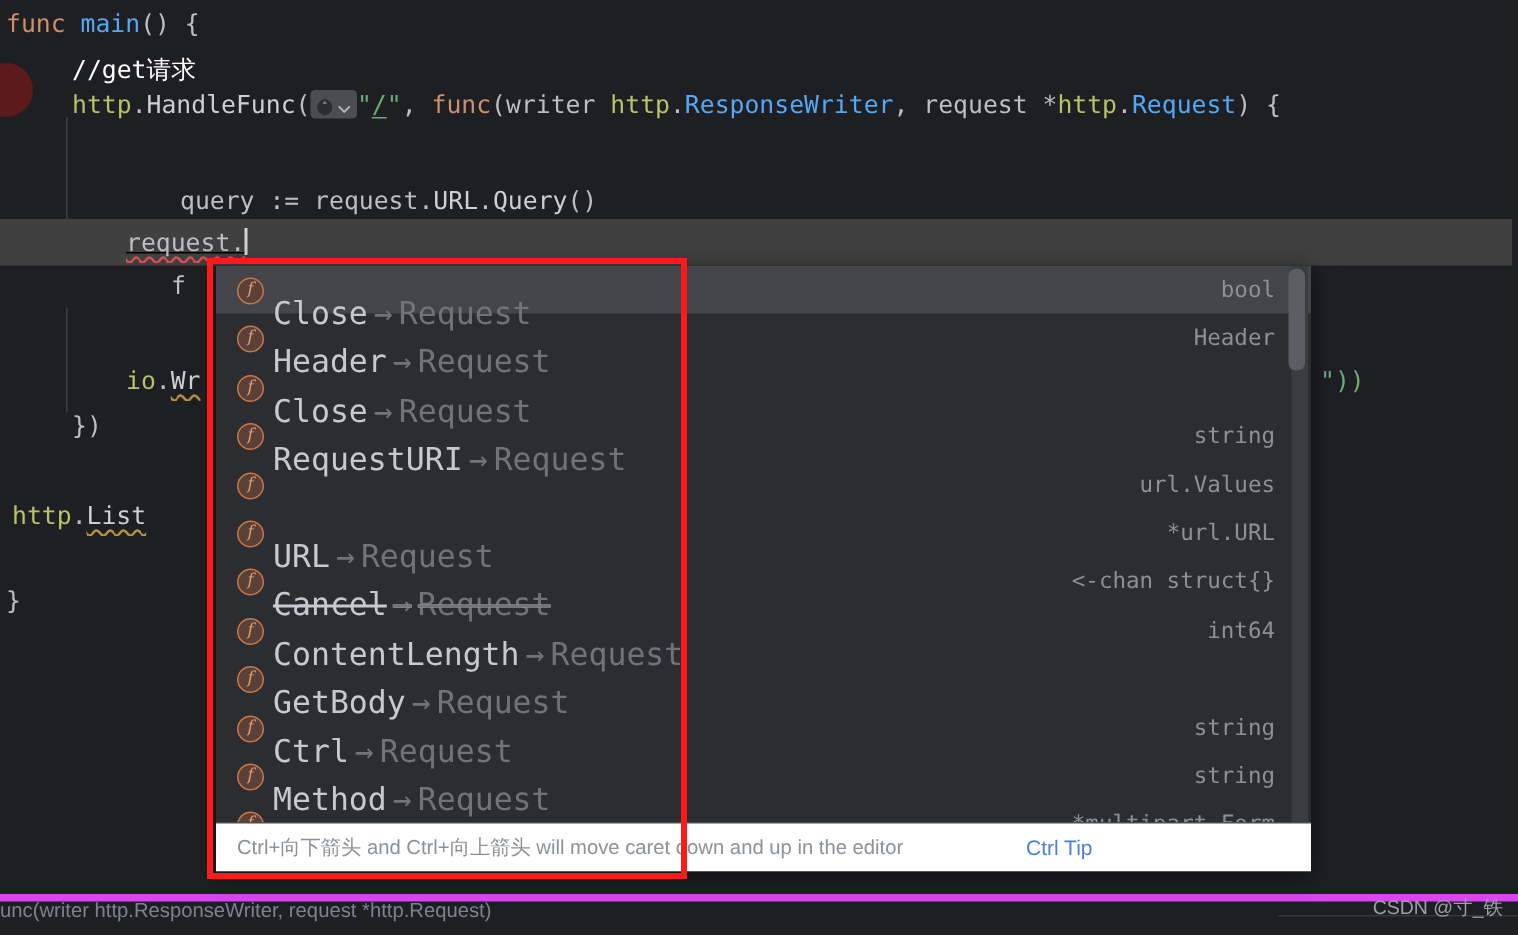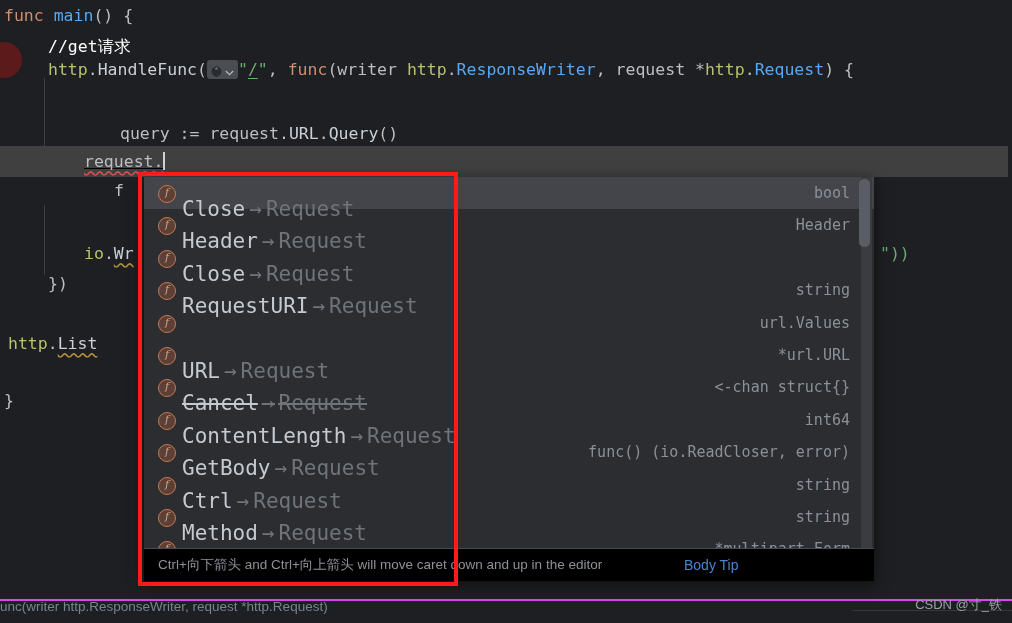--- a/index.html
+++ b/index.html
@@ -100,21 +100,21 @@
     top: 1px;
   }
   .web-icon svg { vertical-align: -3px; }
 
   
   .bottom-strip {
     position: absolute;
     left: 0; bottom: 0;
     width: 1012px; height: 22px;
     background: #1e1f22;
-    border-top: 2px solid #d946ef;
+    border-top: 5px solid #d946ef;
   }
   .bottom-strip .frag {
     position: absolute;
     left: 0px; top: -2px;
     font-family: "Liberation Sans", sans-serif;
     font-size: 13.5px;
     color: #7a8392;
     white-space: nowrap;
   }
   .watermark {
@@ -204,21 +204,21 @@
     width: 11px; height: 68px;
     background: #5a5d63;
     border-radius: 5px;
   }
 
   
   .tipbar {
     position: absolute;
     left: 0; bottom: 0;
     width: 823px; height: 32px;
-    background: #000000;
+    background: #ffffff;
     border-top: 1px solid #4a4c51;
   }
   .tip-text {
     position: absolute;
     left: 14px; top: 0;
     height: 32px; line-height: 32px;
     font-family: "Liberation Sans", sans-serif;
     font-size: 13.5px;
     color: #8d9198;
     white-space: nowrap;
@@ -341,21 +341,20 @@
         <div class="type">&lt;-chan struct{}</div>
       </div>
       <div class="row">
         <div class="ficon">f</div>
         <div class="name"><span>ContentLength</span><span class="arrow">→</span><span class="owner">Request</span></div>
         <div class="type">int64</div>
       </div>
       <div class="row">
         <div class="ficon">f</div>
         <div class="name"><span>GetBody</span><span class="arrow">→</span><span class="owner">Request</span></div>
-        <div class="type">func() (io.ReadCloser, error)</div>
       </div>
       <div class="row">
         <div class="ficon">f</div>
         <div class="name"><span>Ctrl</span><span class="arrow">→</span><span class="owner">Request</span></div>
         <div class="type">string</div>
       </div>
       <div class="row">
         <div class="ficon">f</div>
         <div class="name"><span>Method</span><span class="arrow">→</span><span class="owner">Request</span></div>
         <div class="type">string</div>
@@ -366,21 +365,21 @@
         <div class="type">*multipart.Form</div>
       </div>
     </div>
 
   <div class="pscroll-track">
     <div class="pscroll-thumb"></div>
   </div>
 
   <div class="tipbar">
     <div class="tip-text">Ctrl+向下箭头 and Ctrl+向上箭头 will move caret down and up in the editor</div>
-    <div class="tip-link">Body Tip</div>
+    <div class="tip-link">Ctrl Tip</div>
 
     <svg class="bulb" viewBox="0 0 18 18">
       <path d="M9 1.5c-3 0-5.2 2.2-5.2 5 0 2 1.1 3.2 1.9 4.1.5.6.8 1 .8 1.6h5c0-.6.3-1 .8-1.6.8-.9 1.9-2.1 1.9-4.1 0-2.8-2.2-5-5.2-5z" fill="#f0c24b"></path>
       <rect x="6.4" y="13" width="5.2" height="1.5" fill="#cfd3d8"></rect>
       <rect x="7" y="15" width="4" height="1.4" rx=".6" fill="#cfd3d8"></rect>
     </svg>
 
     <div class="kebab">
       <i></i>
         <i></i>

